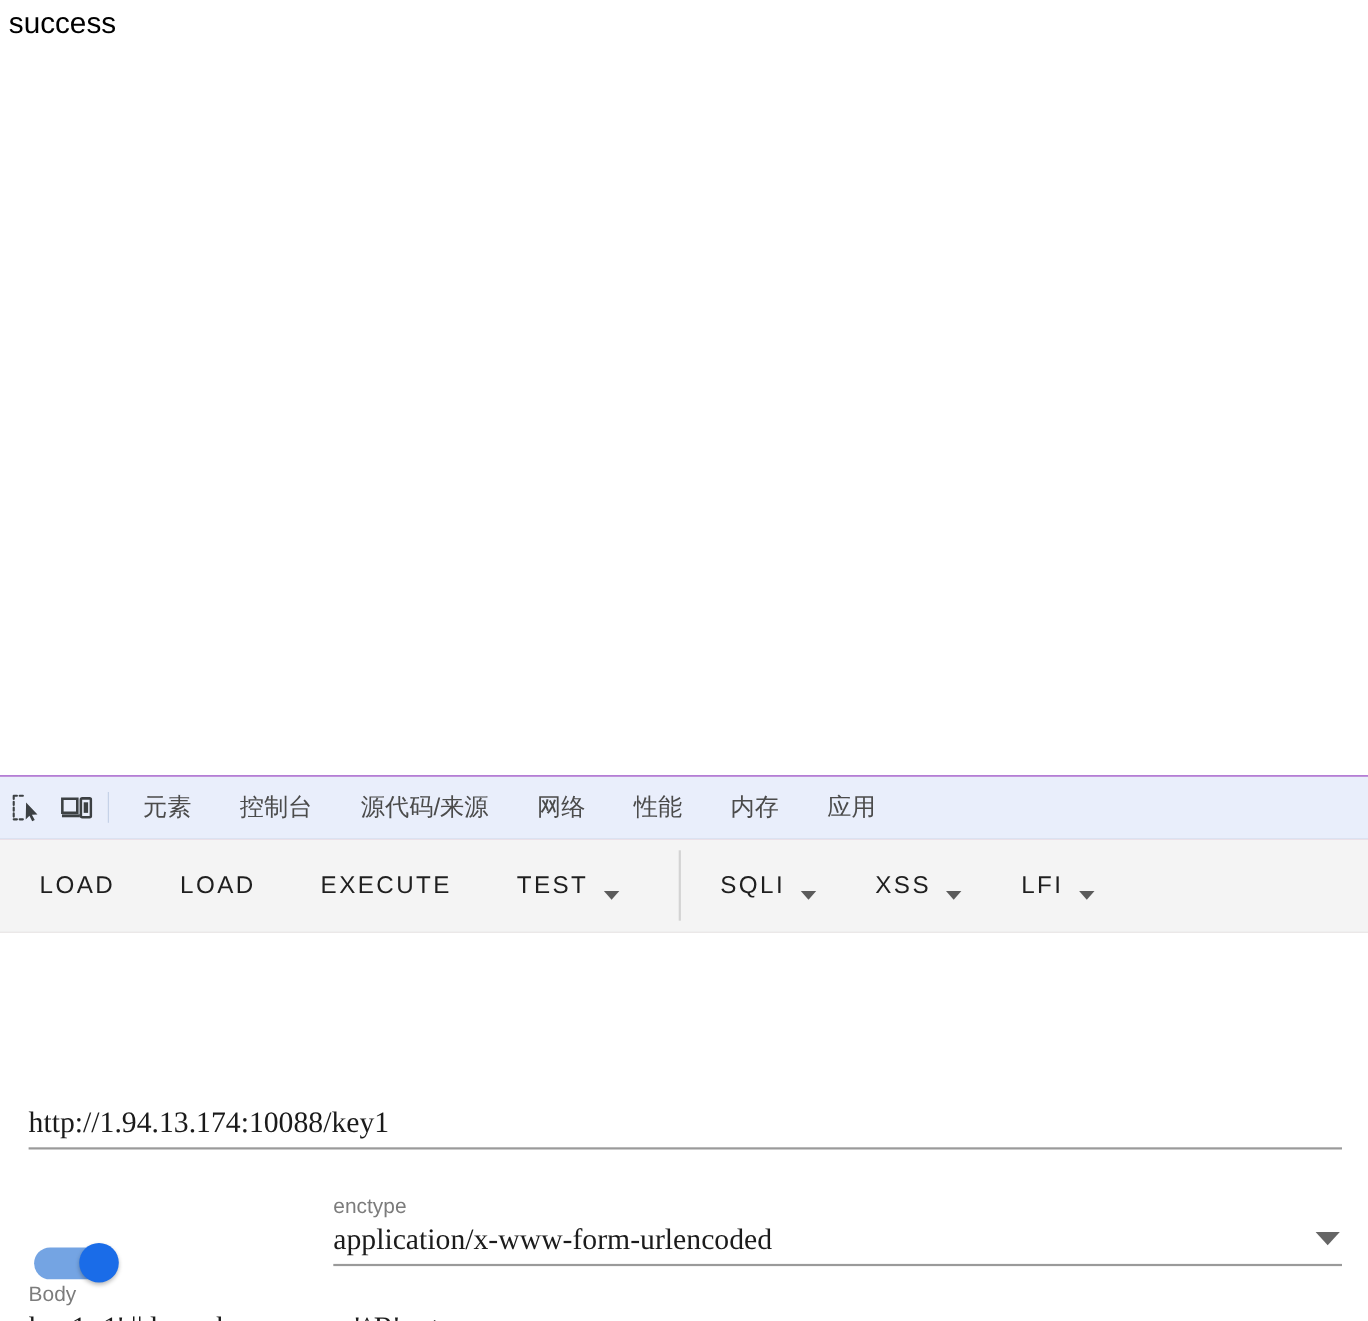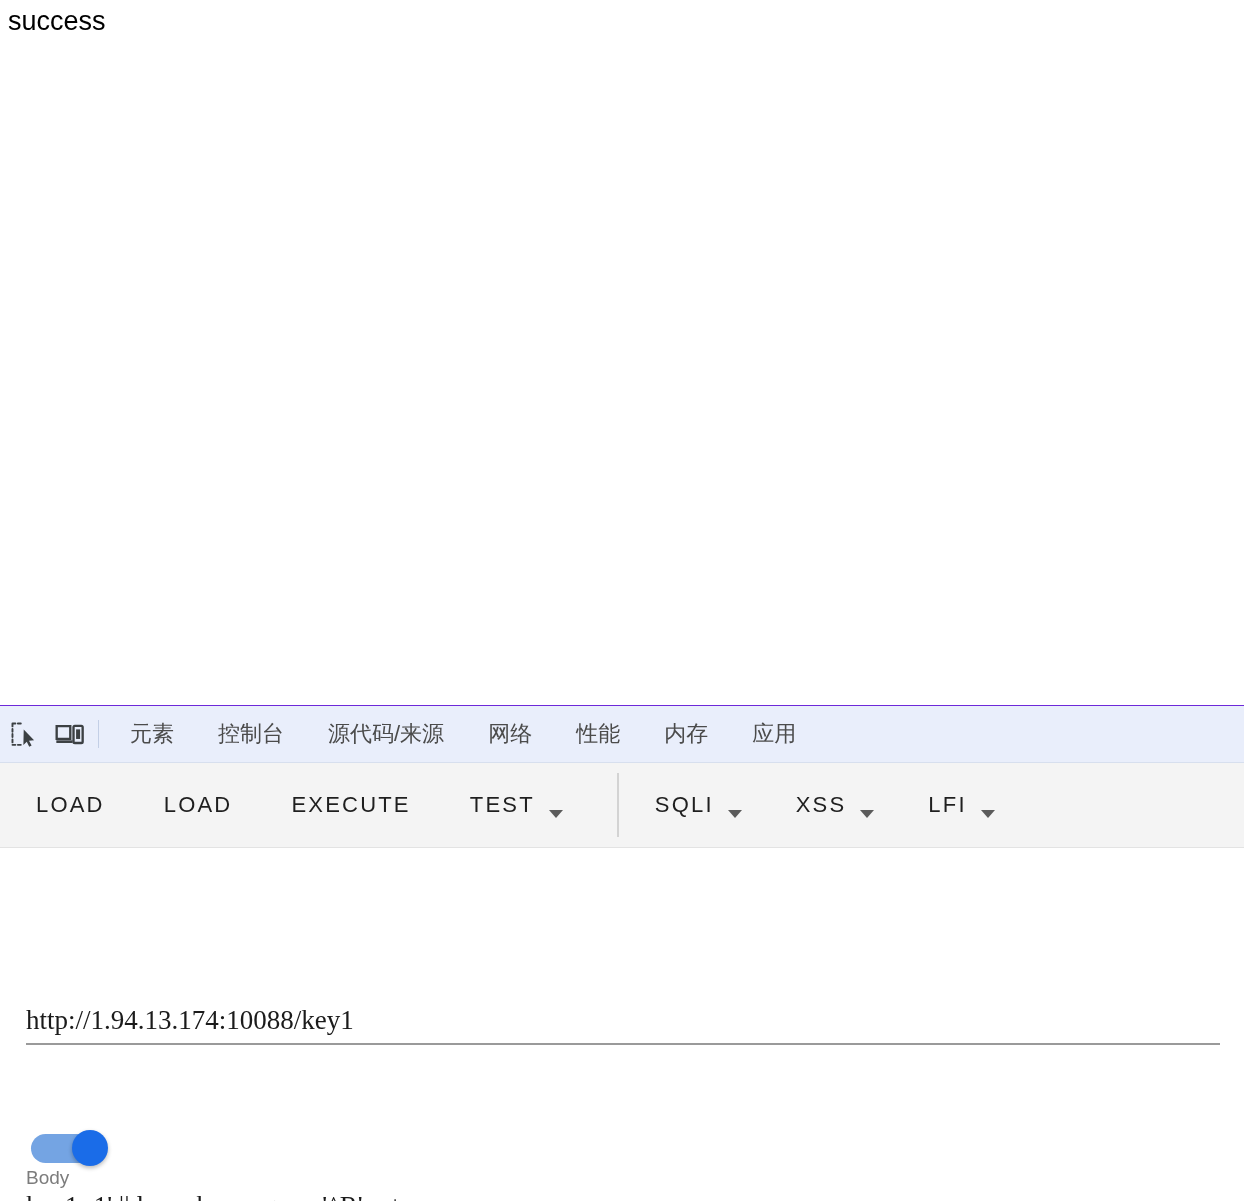--- a/index.html
+++ b/index.html
@@ -315,20 +315,28 @@
     </div>
 
     <div id="post-row">
 
       <div id="toggle-switch">
         <div id="toggle-track"></div>
         <div id="toggle-thumb"></div>
       </div>
 
 
+      <div class="field" id="enctype-field">
+        <div class="field-label">enctype</div>
+        <div id="enctype-row">
+          <div class="field-value">application/x-www-form-urlencoded</div>
+          <div class="select-caret"></div>
+        </div>
+        <div class="field-underline"></div>
+      </div>
     </div>
 
     <div class="field" id="body-field">
       <div class="field-label">Body</div>
       <div class="field-value" title="Body">key1=1' || love_key regexp '^R' --+-</div>
 
     </div>
 
   </div>
 </div>

